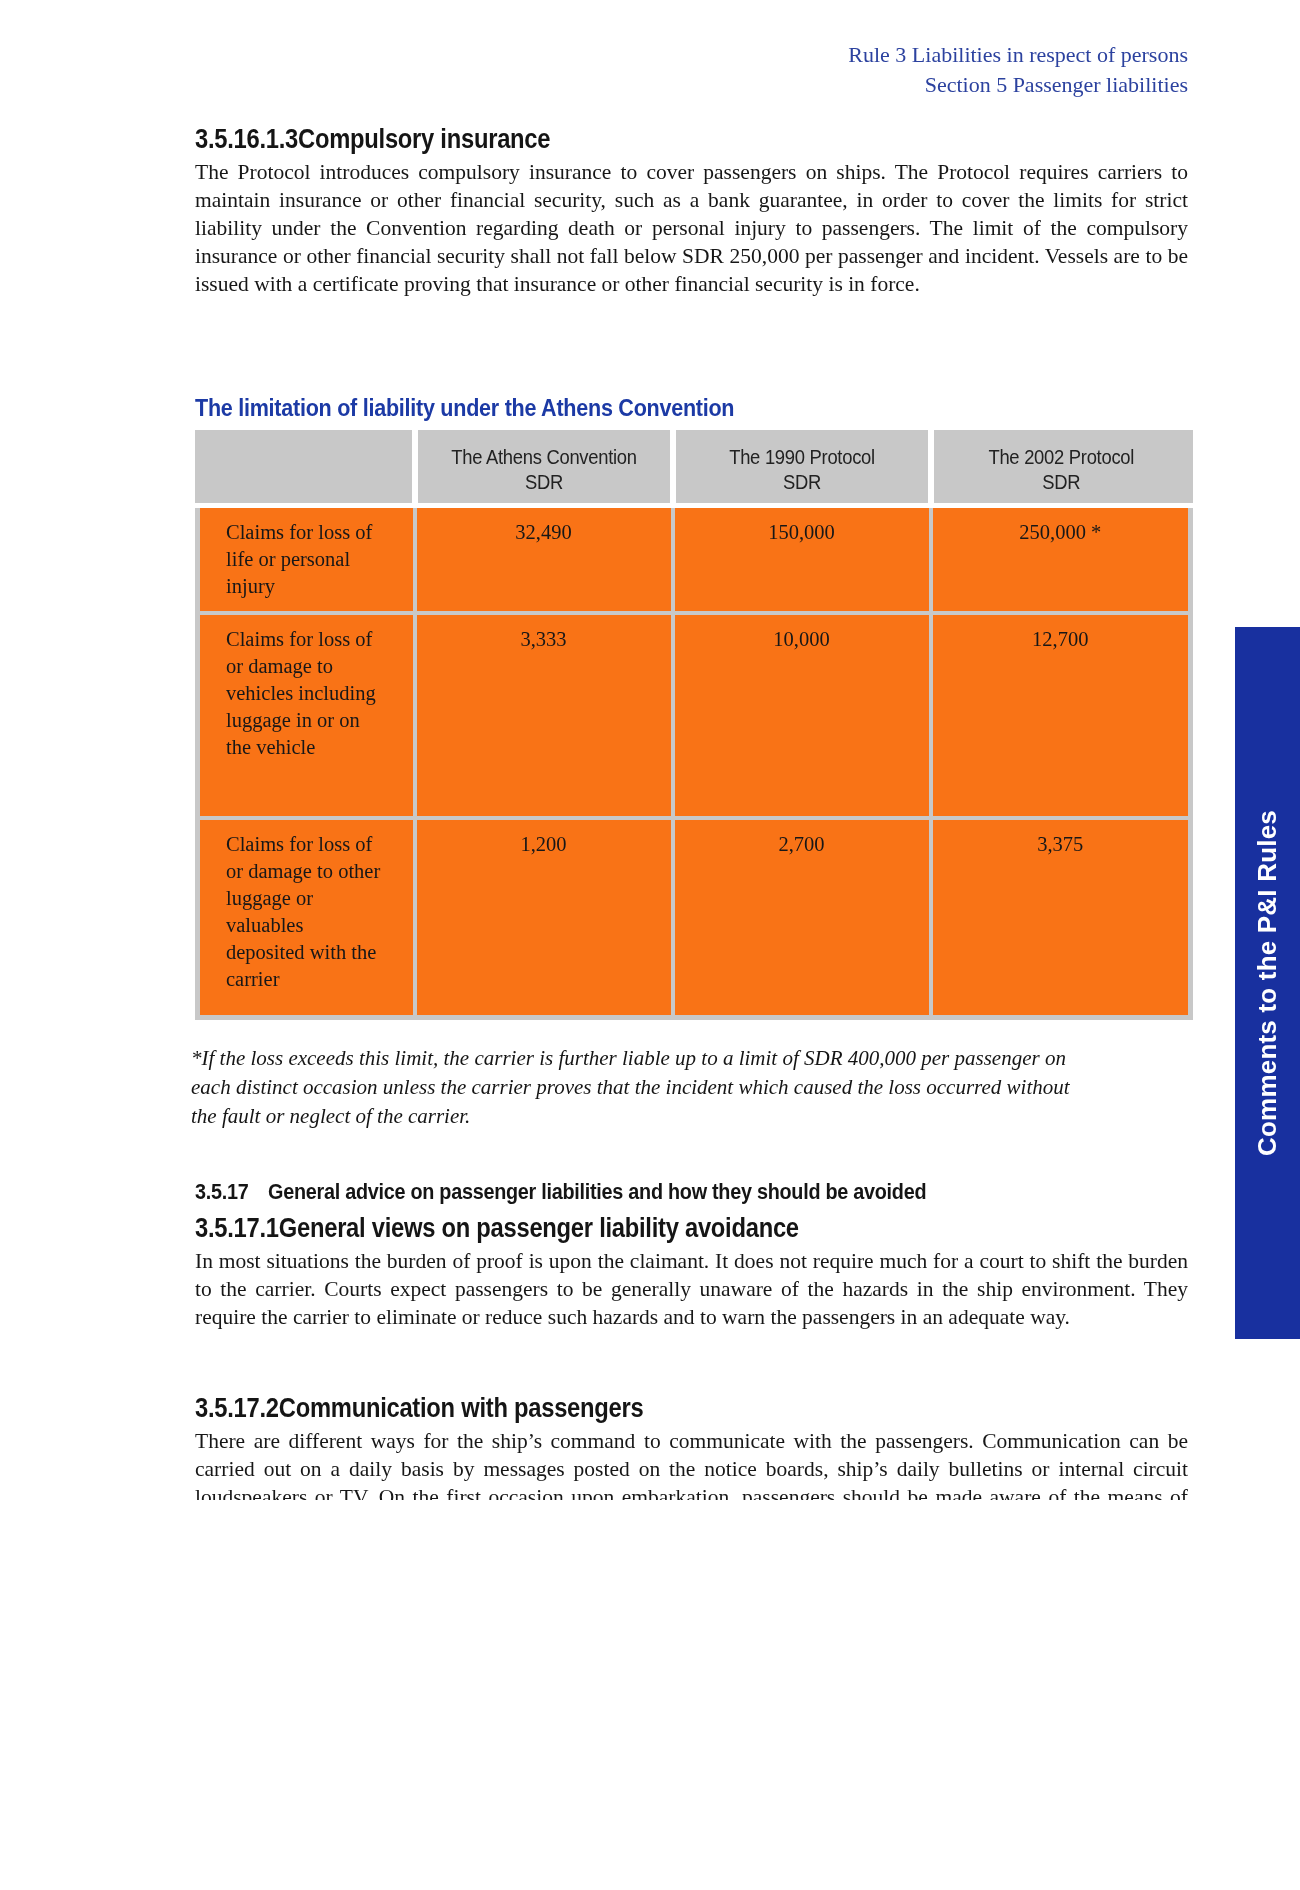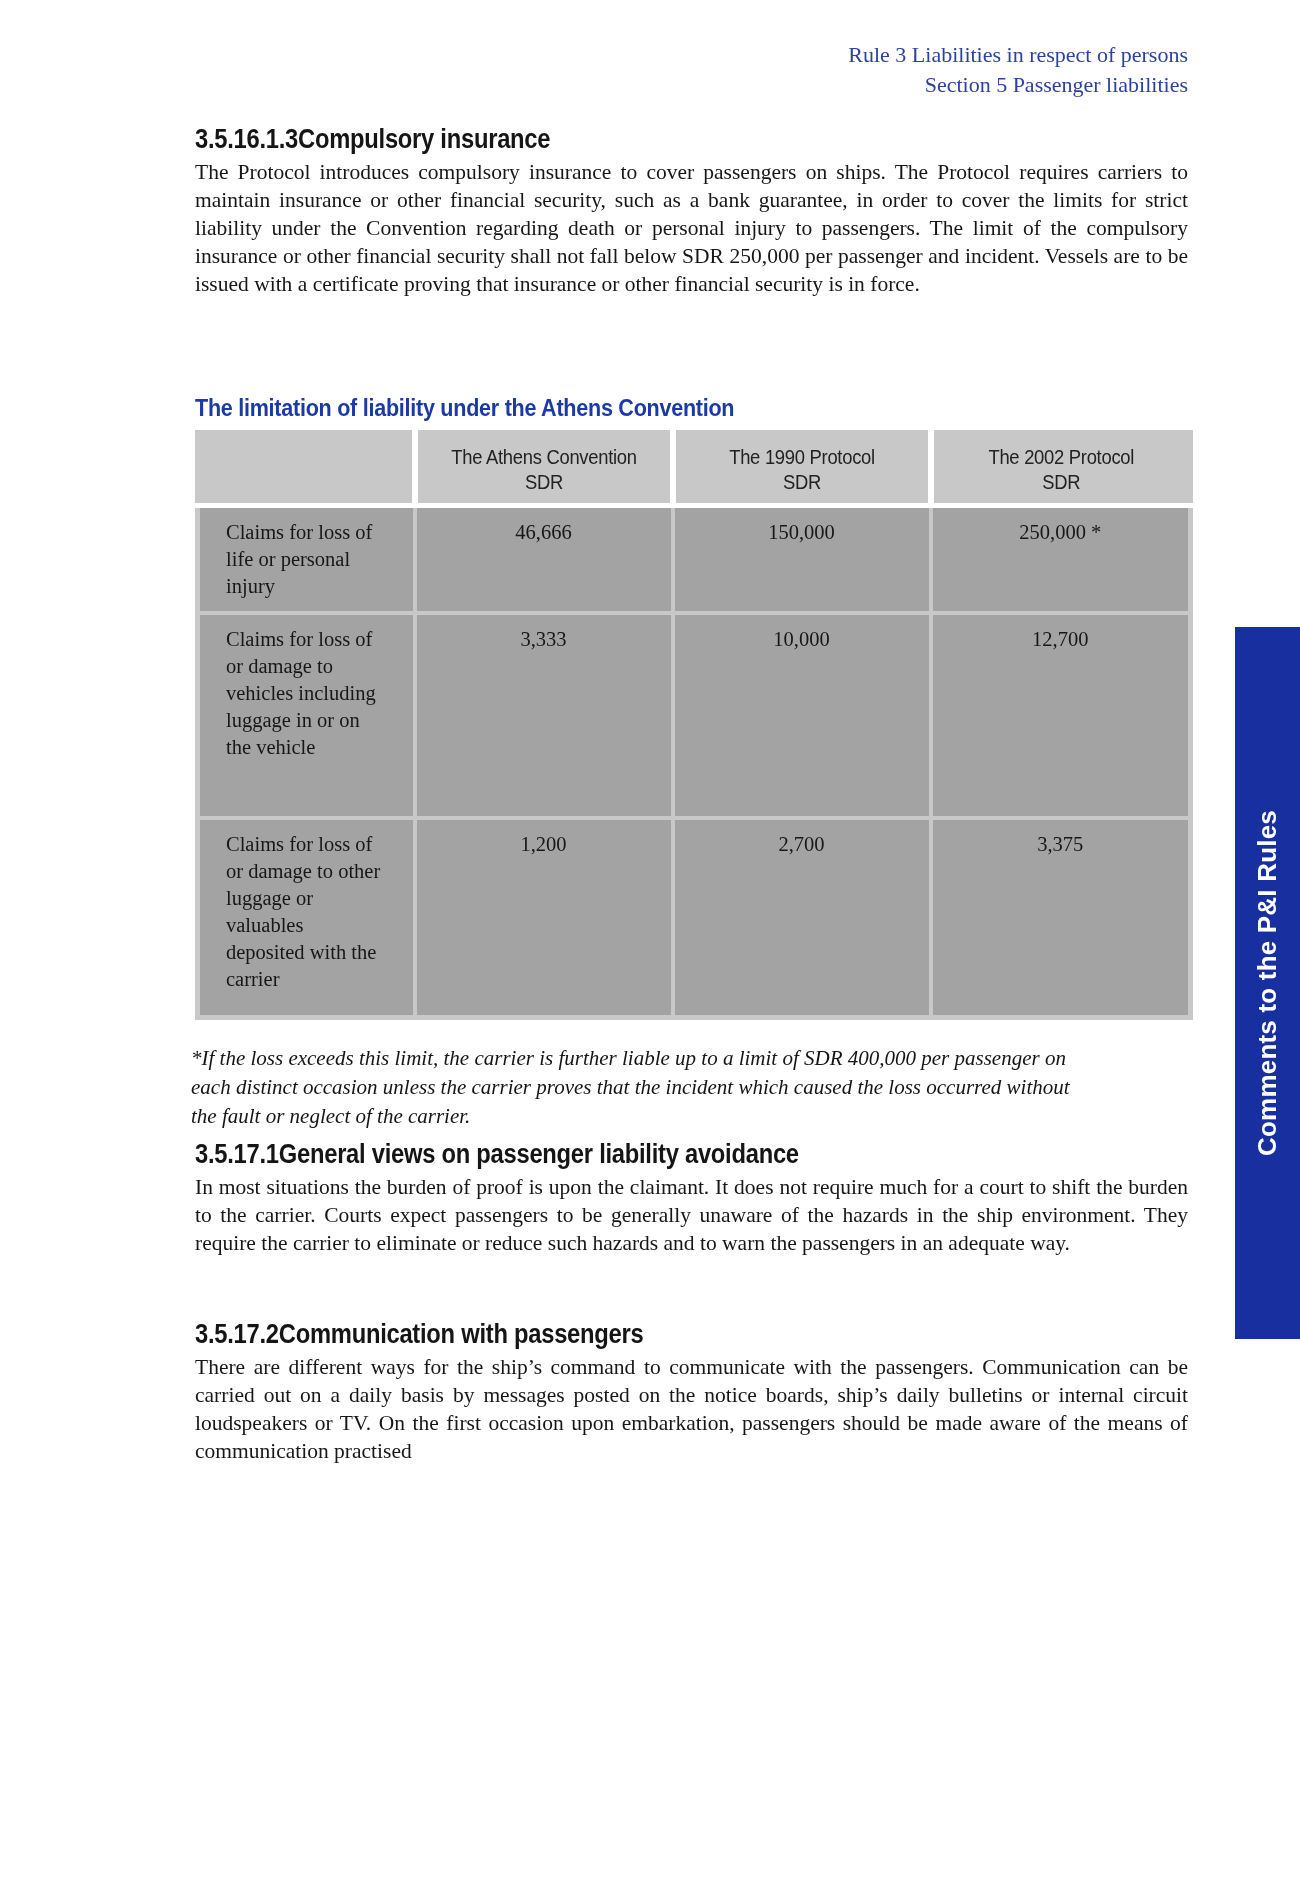--- a/index.html
+++ b/index.html
@@ -42,21 +42,21 @@
   table.limits th {
     background:var(--table-gray, #c8c8c8); border-bottom:5px solid #fff;
     font-family:"Liberation Sans", sans-serif; font-weight:400; font-size:20px;
     line-height:25px; letter-spacing:-0.3px; color:#222; text-align:center;
     vertical-align:top; padding:10px 2px 8px 2px;
   }
   table.limits th + th { border-left:6px solid #fff; }
   table.limits th .thline { display:block; transform:scaleX(0.92); transform-origin:50% 50%; }
   table.limits td {
     border:4px solid var(--table-gray, #c8c8c8); vertical-align:top;
-    font-size:20.5px; line-height:27px; padding-top:11px; background:#a3a3a3;
+    font-size:20.5px; line-height:27px; padding-top:11px; background:#f97316;
   }
   table.limits td.lbl { text-align:left; padding-left:26px; padding-right:30px; }
   table.limits td.val { text-align:center; }
   tbody tr.r1 { height:107px; }
   tbody tr.r2 { height:113px; }
   tbody tr.r3 { height:205px; }
   tbody tr.r4 { height:200px; }
 
   .footnote {
     margin-top:24px; margin-left:-4px; width:905px;
@@ -137,41 +137,42 @@
           </th>
           <th>
             <span class="thline">The 2002 Protocol</span>
             <span class="thline">SDR</span>
           </th>
         </tr>
       </thead>
       <tbody>
         <tr class="r1">
           <td class="lbl">Claims for loss of life or personal injury</td>
-          <td class="val">46,666</td>
+          <td class="val">32,490</td>
           <td class="val">150,000</td>
           <td class="val">250,000 *</td>
         </tr>
         <tr class="r3">
           <td class="lbl">Claims for loss of or damage to vehicles including luggage in or on the vehicle</td>
           <td class="val">3,333</td>
           <td class="val">10,000</td>
           <td class="val">12,700</td>
         </tr>
         <tr class="r4">
           <td class="lbl">Claims for loss of or damage to other luggage or valuables deposited with the carrier</td>
           <td class="val">1,200</td>
           <td class="val">2,700</td>
           <td class="val">3,375</td>
         </tr>
       </tbody>
     </table>
 
     <div class="footnote">*If the loss exceeds this limit, the carrier is further liable up to a limit of SDR 400,000 per passenger on each distinct occasion unless the carrier proves that the incident which caused the loss occurred without the fault or neglect of the carrier.</div>
 
+    <div class="h-main"><span class="cond"><span class="sec-num">3.5.17</span><span>General advice on passenger liabilities and how they should be avoided</span></span></div>
 
     <div class="h-sub h-sub2"><span class="cond"><span class="sec-num">3.5.17.1</span><span>General views on passenger liability avoidance</span></span></div>
 
     <p class="body">In most situations the burden of proof is upon the claimant. It does not require much for a court to shift the burden to the carrier. Courts expect passengers to be generally unaware of the hazards in the ship environment. They require the carrier to eliminate or reduce such hazards and to warn the passengers in an adequate way.</p>
 
     <div class="h-sub h-sub3"><span class="cond"><span class="sec-num">3.5.17.2</span><span>Communication with passengers</span></span></div>
 
     <p class="body">There are different ways for the ship’s command to communicate with the passengers. Communication can be carried out on a daily basis by messages posted on the notice boards, ship’s daily bulletins or internal circuit loudspeakers or TV. On the first occasion upon embarkation, passengers should be made aware of the means of communication practised</p>
 
   </div>

